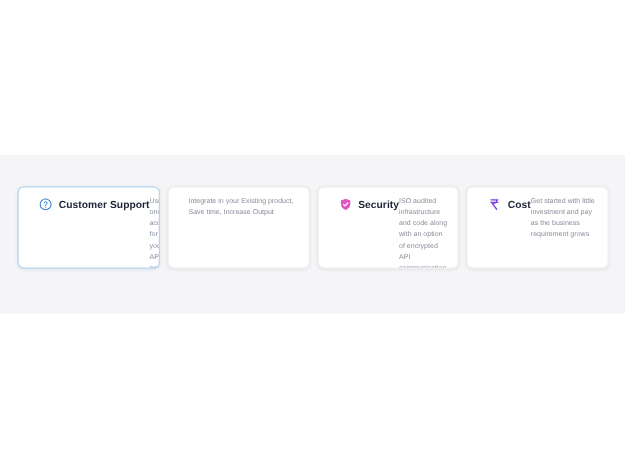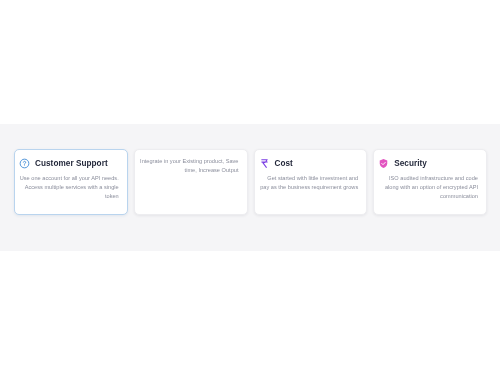--- a/index.html
+++ b/index.html
@@ -24,25 +24,24 @@
     display:flex;
     gap:6px;
   }
   .feature-card{
     flex:1 1 0;
     background:#ffffff;
     border-radius:5px;
     border:1px solid #ededf0;
     box-shadow:0 1px 3px rgba(20,20,45,0.07);
     box-sizing:border-box;
-    padding:7px 8px 6px 4px;
+    padding:7px 8px 6px 16px;
     display:flex;
-    flex-direction:column;
+    flex-direction:row;
     overflow:hidden;
-    text-align:right;
   }
   .feature-card.active{
     border:1px solid #b9d4ee;
     box-shadow:0 1px 3px rgba(40,90,150,0.10);
   }
   .card-head{
     display:flex;
     align-items:center;
     gap:5px;
     margin-bottom:5px;
@@ -91,35 +90,35 @@
     </div>
 
     <div class="feature-card">
       <div class="card-body">Integrate in your Existing product, Save time, Increase Output</div>
     </div>
 
     <div class="feature-card">
       <div class="card-head">
         <span class="card-icon">
           <svg viewBox="0 0 24 24" fill="none" xmlns="http://www.w3.org/2000/svg">
-            <path d="M6 4h12M6 8.6h12M16.5 4c0 4.1-3 6.2-7 6.2h-1.2L16 20.5" stroke="#7b3fe4" stroke-width="2.3" stroke-linecap="round" stroke-linejoin="round"></path>
-          </svg>
-        </span>
-        <span class="card-title">Cost</span>
-      </div>
-      <div class="card-body">Get started with little investment and pay as the business requirement grows</div>
-    </div>
-
-    <div class="feature-card">
-      <div class="card-head">
-        <span class="card-icon">
-          <svg viewBox="0 0 24 24" fill="none" xmlns="http://www.w3.org/2000/svg">
             <path d="M12 2.2 3.8 5.4v6.1c0 5 3.5 9.1 8.2 10.3 4.7-1.2 8.2-5.3 8.2-10.3V5.4L12 2.2Z" fill="#e255c0"></path>
             <path d="M8.3 11.9l2.6 2.6 4.9-4.9" stroke="#ffffff" stroke-width="2.1" stroke-linecap="round" stroke-linejoin="round" fill="none"></path>
           </svg>
         </span>
         <span class="card-title">Security</span>
       </div>
       <div class="card-body">ISO audited infrastructure and code along with an option of encrypted API communication</div>
     </div>
 
+    <div class="feature-card">
+      <div class="card-head">
+        <span class="card-icon">
+          <svg viewBox="0 0 24 24" fill="none" xmlns="http://www.w3.org/2000/svg">
+            <path d="M6 4h12M6 8.6h12M16.5 4c0 4.1-3 6.2-7 6.2h-1.2L16 20.5" stroke="#7b3fe4" stroke-width="2.3" stroke-linecap="round" stroke-linejoin="round"></path>
+          </svg>
+        </span>
+        <span class="card-title">Cost</span>
+      </div>
+      <div class="card-body">Get started with little investment and pay as the business requirement grows</div>
+    </div>
+
   </div>
 </div>
 
 </body></html>

